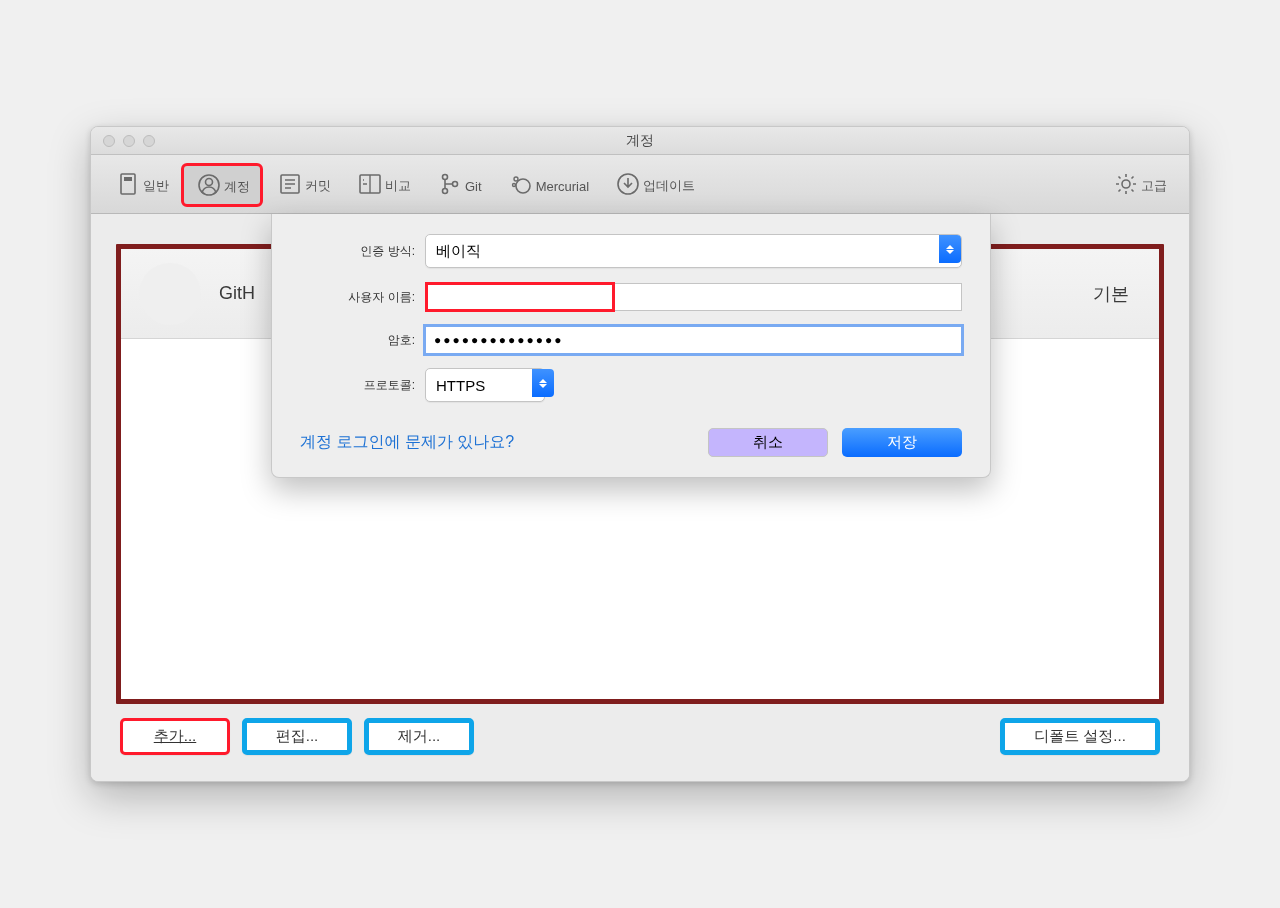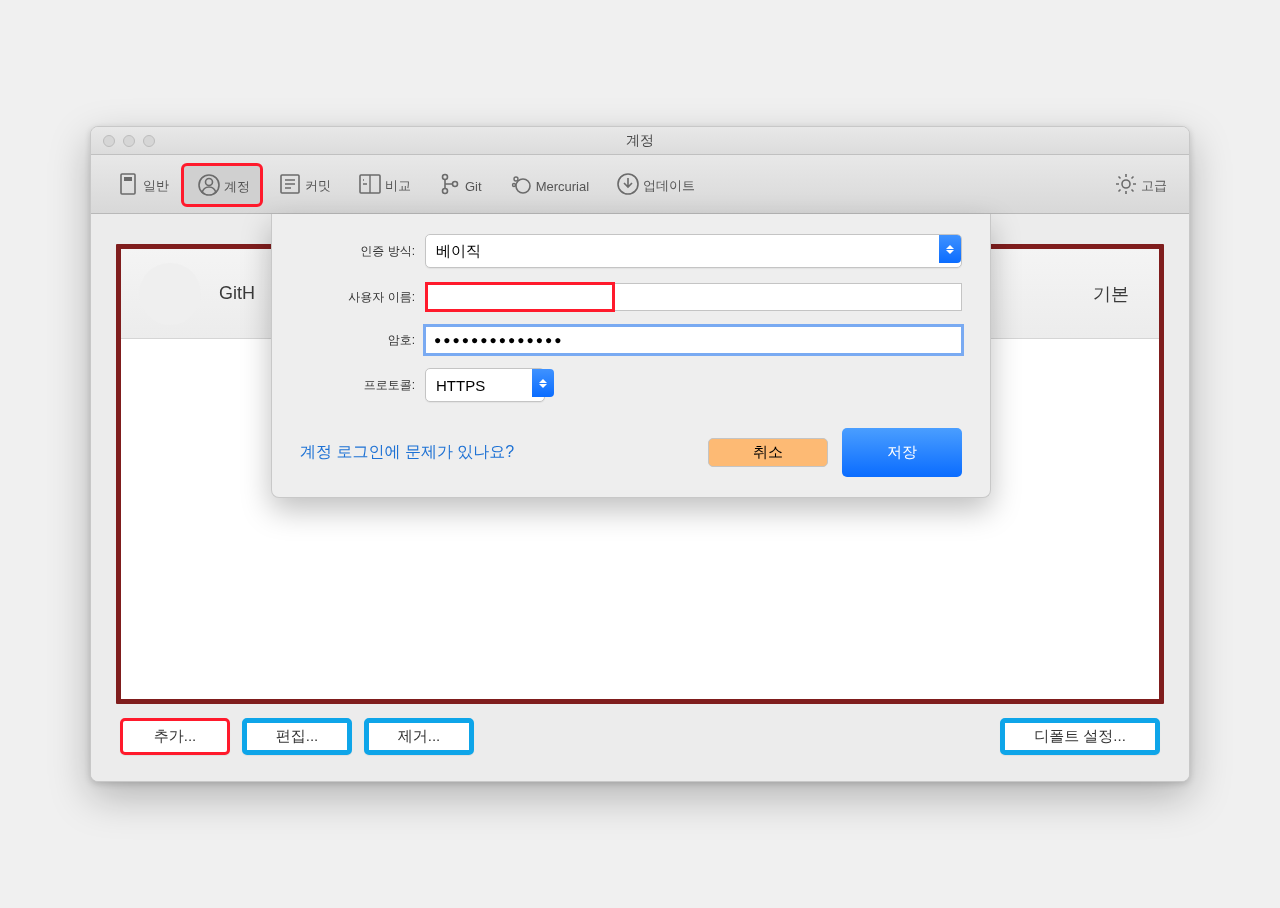--- a/index.html
+++ b/index.html
@@ -128,20 +128,21 @@
       font-size: 15px;
       color: #333;
       box-shadow: 0 1px 1px rgba(0,0,0,0.06);
       cursor: pointer;
       min-width: 110px;
       text-align: center;
     }
     .mac-btn.highlighted {
       border: 3px solid #ff1a2c;
       padding: 2px 20px;
+      text-decoration: underline;
     }
     .bottom-spacer { flex: 1; }
     
     .sheet {
       position: absolute;
       top: 0;
       left: 180px;
       width: 720px;
       background: #eeeeee;
       border: 1px solid #c8c8c8;
@@ -245,27 +246,27 @@
       color: #1d71d4;
       font-size: 16px;
       cursor: pointer;
     }
     .sheet-spacer { flex: 1; }
     .btn-primary {
       background: linear-gradient(#4a9eff, #0a6cff);
       color: #fff;
       border: none;
       border-radius: 5px;
-      padding: 15px 0;
+      padding: 5px 0;
       width: 120px;
       font-size: 15px;
       cursor: pointer;
     }
     .btn-secondary {
-      background: #fdba74;
+      background: #c4b5fd;
       border: 1px solid #c4c4c4;
       border-radius: 5px;
       padding: 4px 0;
       width: 120px;
       font-size: 15px;
       cursor: pointer;
     }
     svg { display: block; }
   </style>
 </head>

